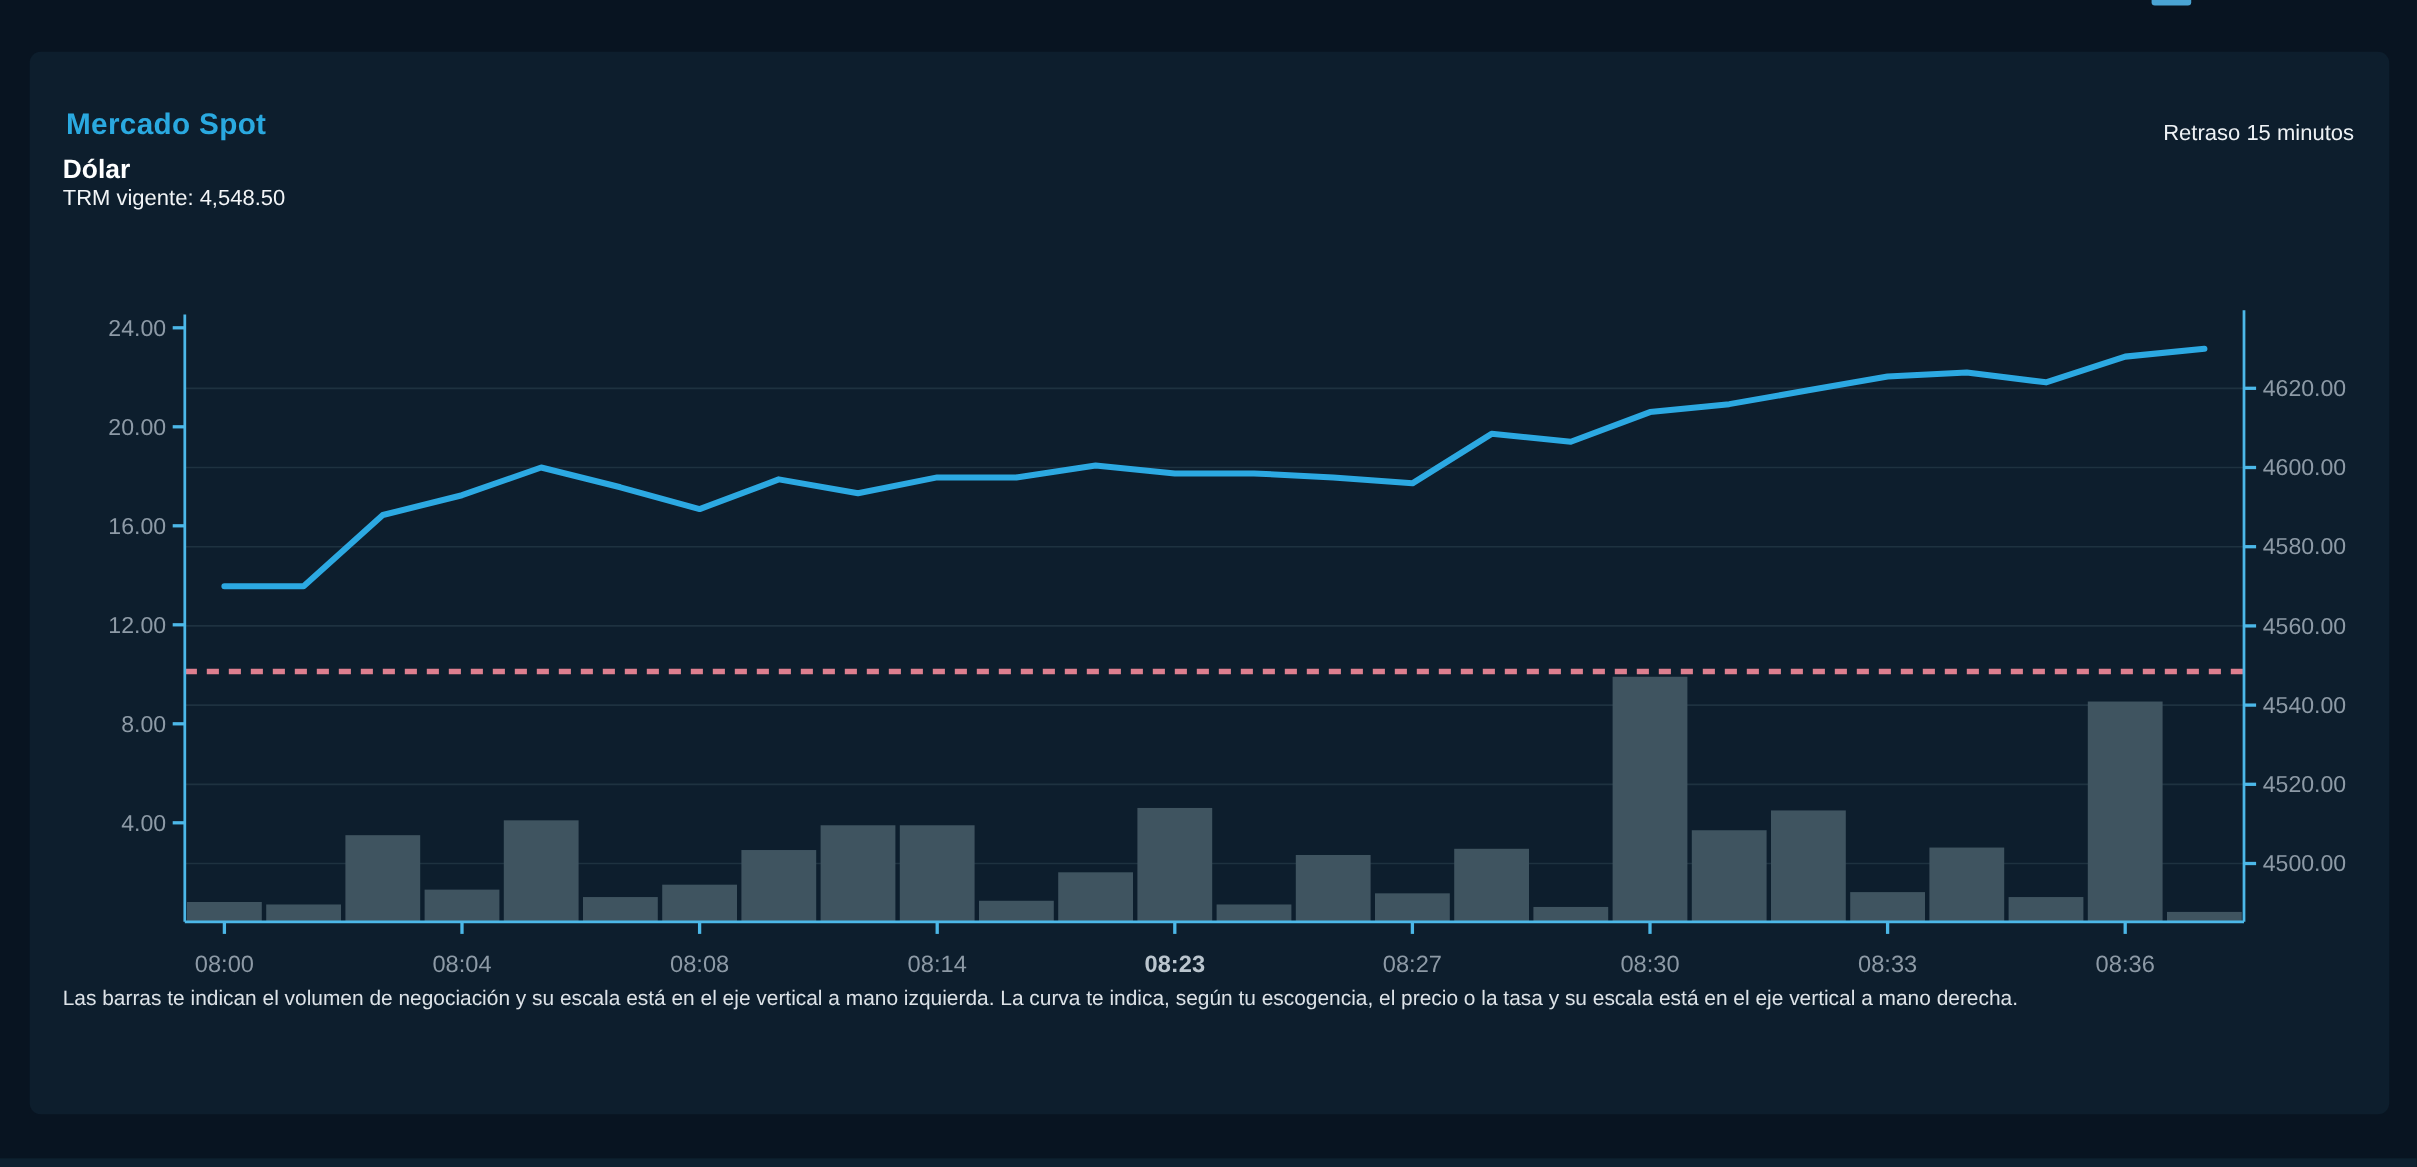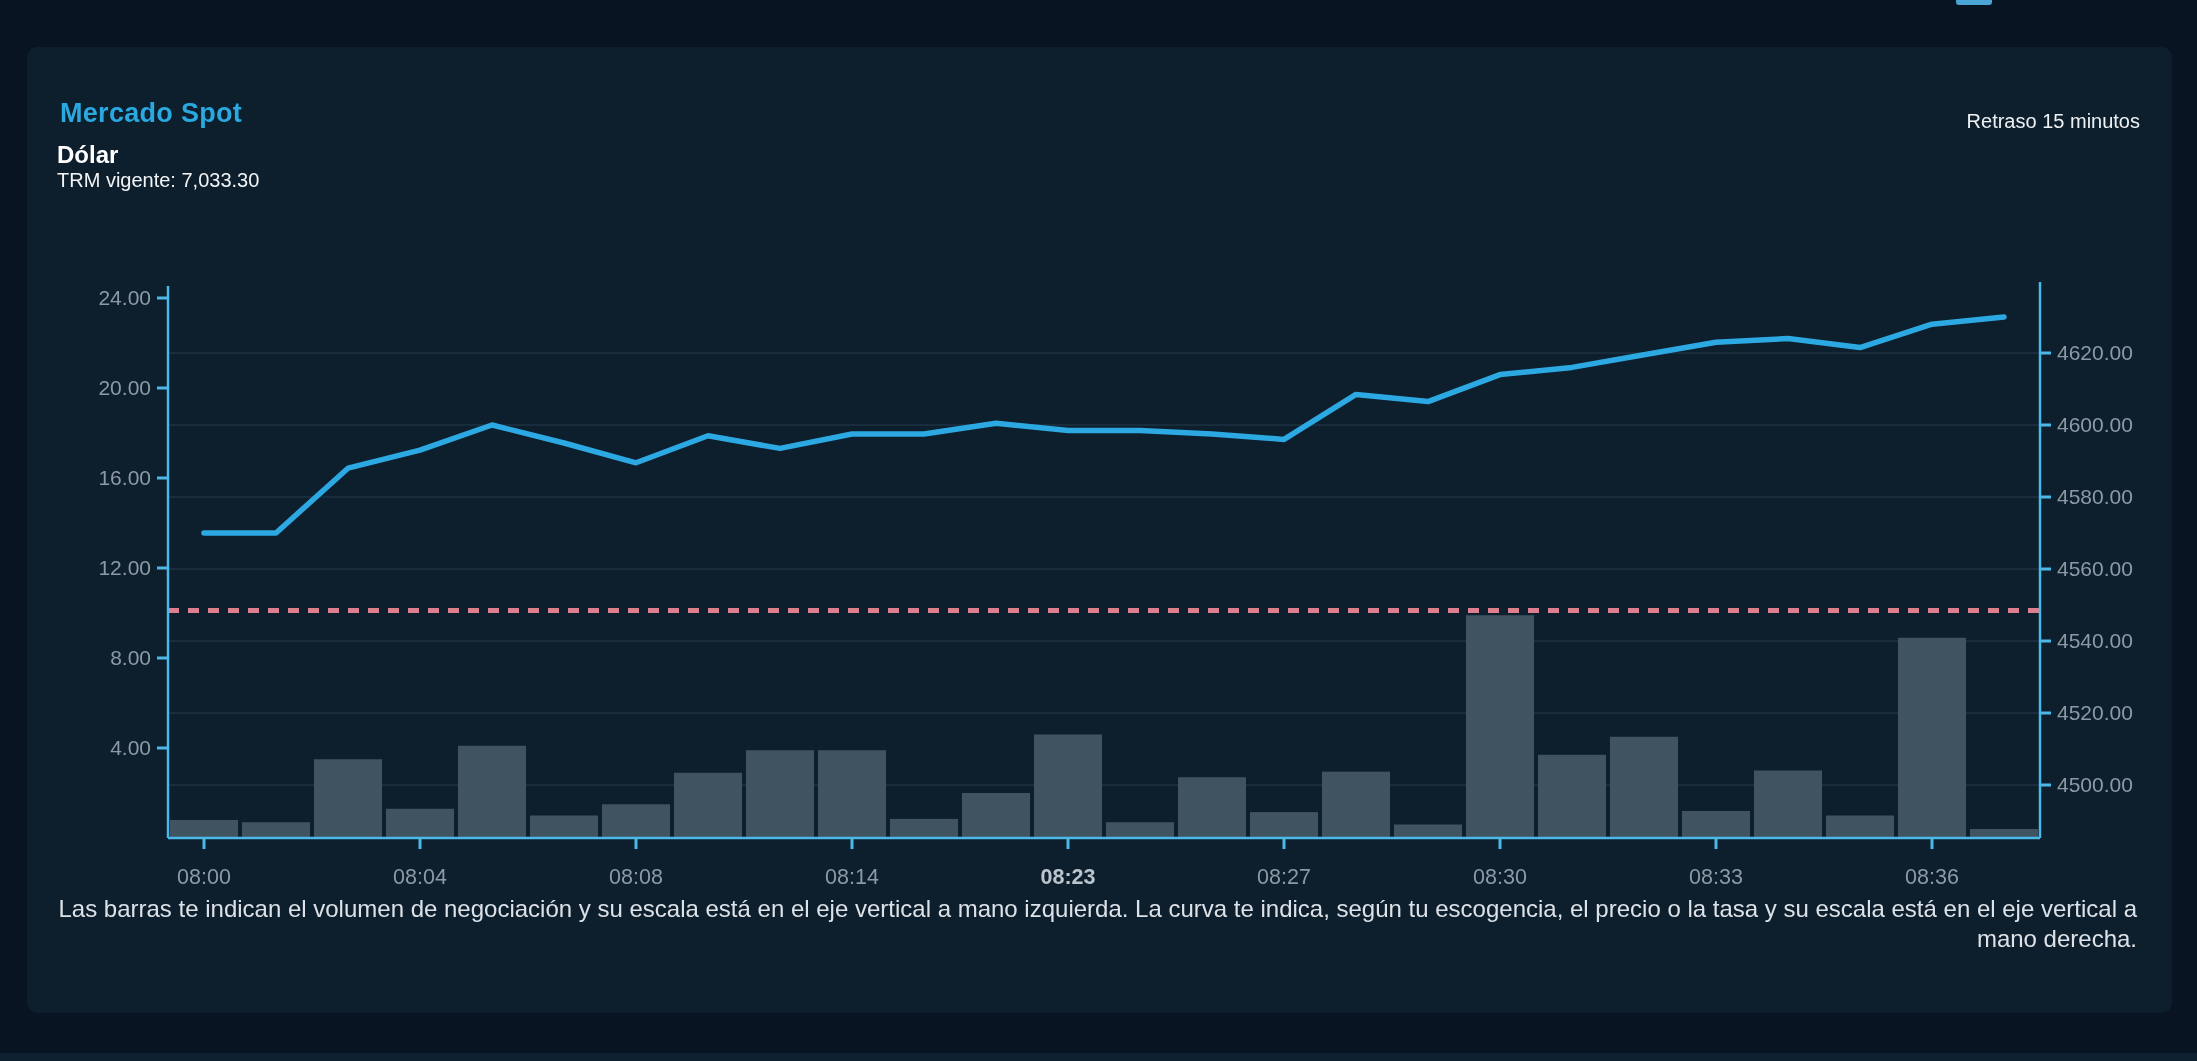--- a/index.html
+++ b/index.html
@@ -30,36 +30,36 @@
   .instrument{
     position:absolute;left:57px;top:141px;
     font-size:24px;font-weight:700;color:#ffffff;
   }
   .trm{
     position:absolute;left:57px;top:169px;
     font-size:20px;color:#f2f5f7;
   }
   .footer-note{
     position:absolute;left:57px;top:894px;right:60px;
-    font-size:24px;line-height:30px;color:#dce2e7;text-align:right;
+    font-size:19px;line-height:30px;color:#dce2e7;
   }
   svg.chart{position:absolute;left:0;top:0;}
   svg.chart text{font-family:"Liberation Sans", sans-serif;}
 </style>
 </head>
 <body>
 
 <div class="tab-indicator" style="background: rgb(74, 164, 212);"></div>
 
 <div class="card"></div>
 
 <div class="page-title" style="color: rgb(42, 169, 224);">Mercado Spot</div>
 <div class="delay-note">Retraso 15 minutos</div>
 <div class="instrument">Dólar</div>
-<div class="trm">TRM vigente: 7,033.30</div>
+<div class="trm">TRM vigente: 4,548.50</div>
 
 <svg id="chart" class="chart" width="2197" height="1061" viewBox="0 0 2197 1061">
     <line x1="168" x2="2040" y1="785" y2="785" stroke="#1e3240" stroke-width="1.5"></line>
     <line x1="168" x2="2040" y1="713" y2="713" stroke="#1e3240" stroke-width="1.5"></line>
     <line x1="168" x2="2040" y1="641" y2="641" stroke="#1e3240" stroke-width="1.5"></line>
     <line x1="168" x2="2040" y1="569" y2="569" stroke="#1e3240" stroke-width="1.5"></line>
     <line x1="168" x2="2040" y1="497" y2="497" stroke="#1e3240" stroke-width="1.5"></line>
     <line x1="168" x2="2040" y1="425" y2="425" stroke="#1e3240" stroke-width="1.5"></line>
     <line x1="168" x2="2040" y1="353" y2="353" stroke="#1e3240" stroke-width="1.5"></line>
     <rect x="170" y="820" width="68" height="18" fill="#3f5460"></rect>

